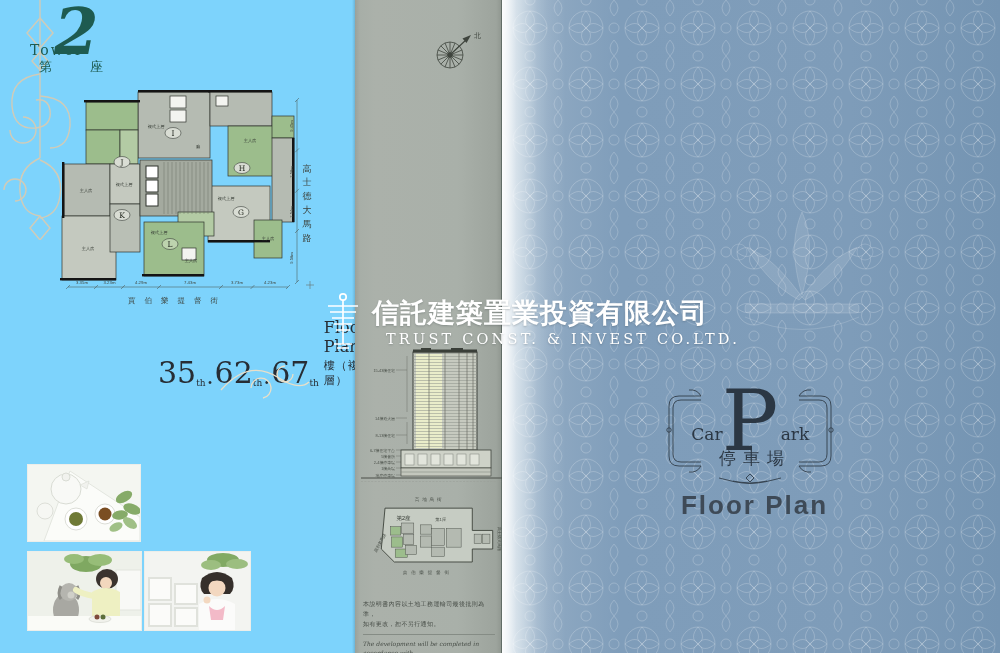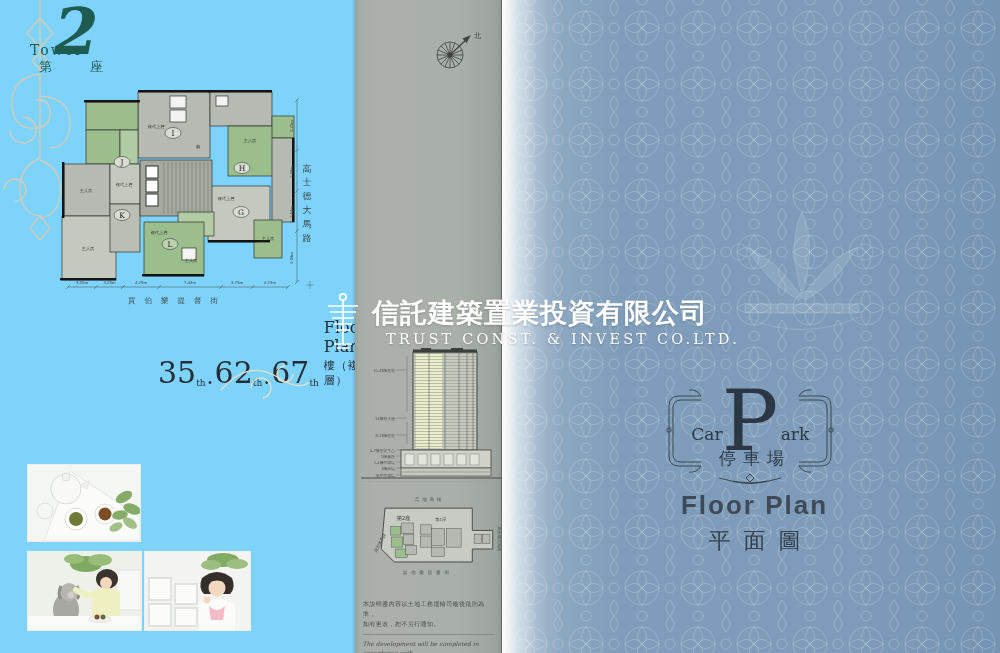--- a/index.html
+++ b/index.html
@@ -418,21 +418,20 @@
           <circle cx="186" cy="70" r="2.2"></circle>
       </g>
       <text x="105" y="90" font-family="DejaVu Serif,serif" font-size="84" text-anchor="middle" fill="#2b3744">P</text>
       <text x="62" y="80" font-family="DejaVu Serif,serif" font-size="17" text-anchor="middle" fill="#2b3744">Car</text>
       <text x="150" y="80" font-family="DejaVu Serif,serif" font-size="17" text-anchor="middle" fill="#2b3744">ark</text>
       <text x="110" y="104" font-size="17" letter-spacing="7" text-anchor="middle" fill="#2b3744">停車場</text>
     </svg>
 
     <div class="cover-title">
       <div class="ct-en">Floor Plan</div>
-      <div class="ct-zh">平面圖</div>
     </div>
   </section>
 
   <div class="banner">
     <svg class="abs" style="left:0;top:0" width="42" height="64" viewBox="0 0 42 64">
       <g stroke="#ffffff" stroke-width="1.7" fill="none">
         <circle cx="21" cy="7" r="3.2"></circle>
         <path d="M21,10 V54"></path>
         <path d="M6,16 H36 M8,22 H34 M10,28 H32 M12,34 H30 M14,40 H28"></path>
         <path d="M12,54 H30 M15,58 H27"></path>

